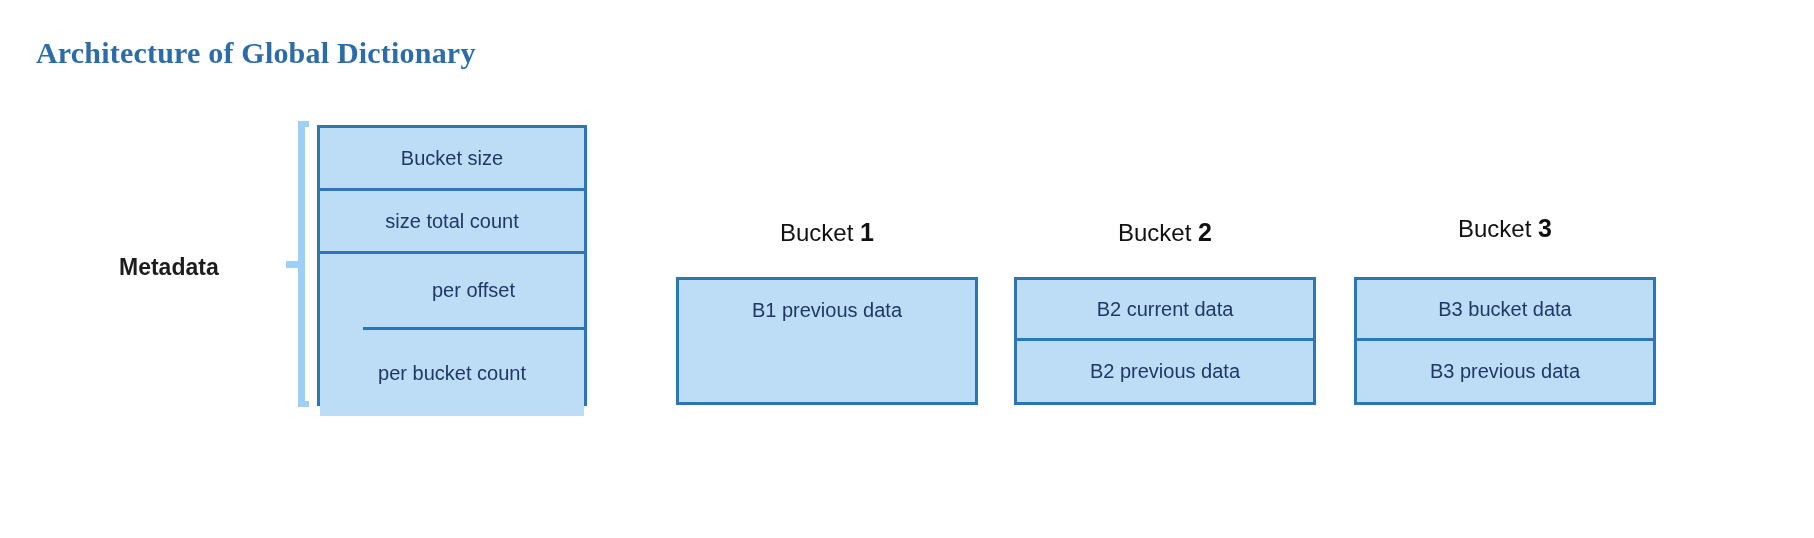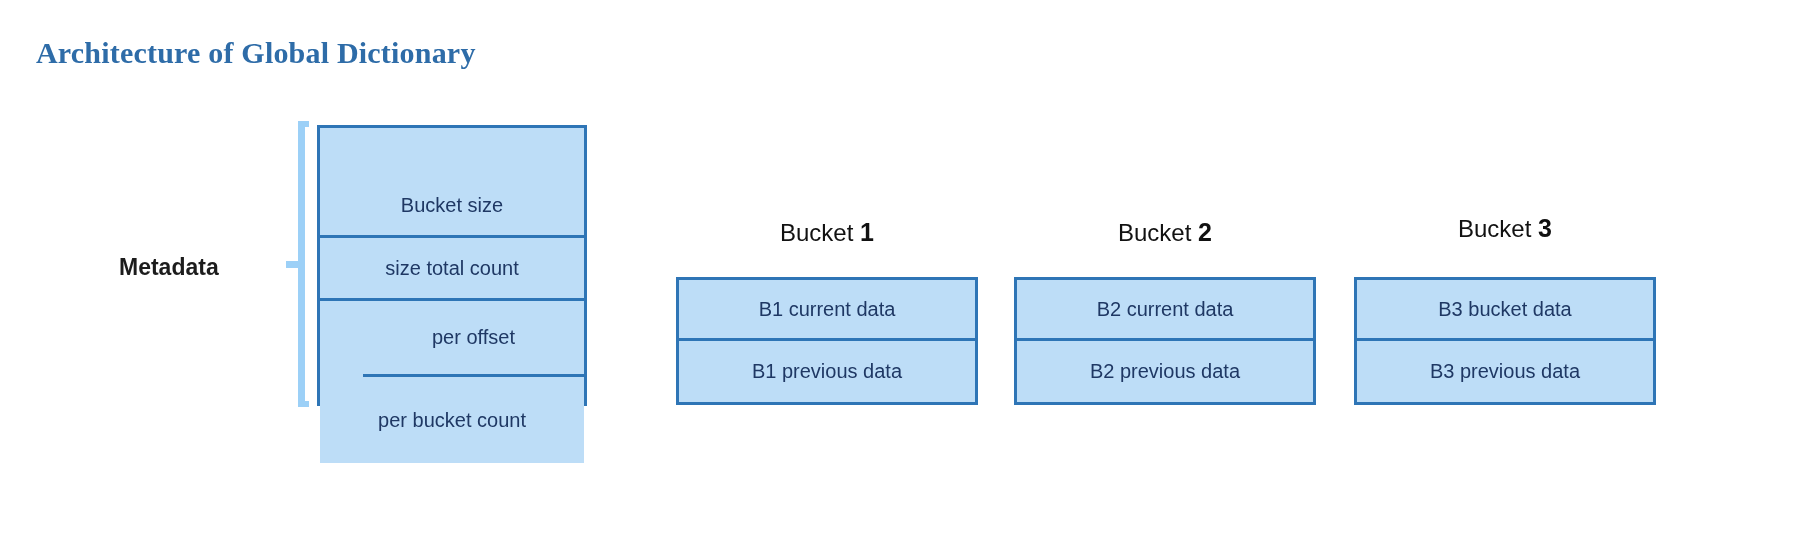--- a/index.html
+++ b/index.html
@@ -115,21 +115,21 @@
     border-bottom: none;
   }
 
   
   #metadata-stack {
     left: 317px;
     top: 125px;
     width: 270px;
     height: 281px;
   }
-  #metadata-stack .stack-row.r0 { height: 63px; margin-top: 47px; }
+  #metadata-stack .stack-row.r0 { height: 63px; }
   #metadata-stack .stack-row.r1 { height: 63px; }
   #metadata-stack .stack-row.r2 { height: 76px; margin-left: 43px; }
   #metadata-stack .stack-row.r3 { height: 86px; }
 
   
   .bucket-group {
     position: absolute;
     top: 0;
     height: 432px;
     width: 320px;
@@ -188,21 +188,20 @@
     <div class="stack-row r2">per offset</div>
     <div class="stack-row r3">per bucket count</div>
   </div>
 
   <div id="bucket-group-1" class="bucket-group">
     <div class="bucket-title">
       <span>Bucket</span>
       <span class="bucket-index">1</span>
     </div>
     <div class="stack bucket-stack">
-      <div class="stack-row">B1 current data</div>
       <div class="stack-row">B1 previous data</div>
     </div>
   </div>
 
   <div id="bucket-group-2" class="bucket-group">
     <div class="bucket-title">
       <span>Bucket</span>
       <span class="bucket-index">2</span>
     </div>
     <div class="stack bucket-stack">

